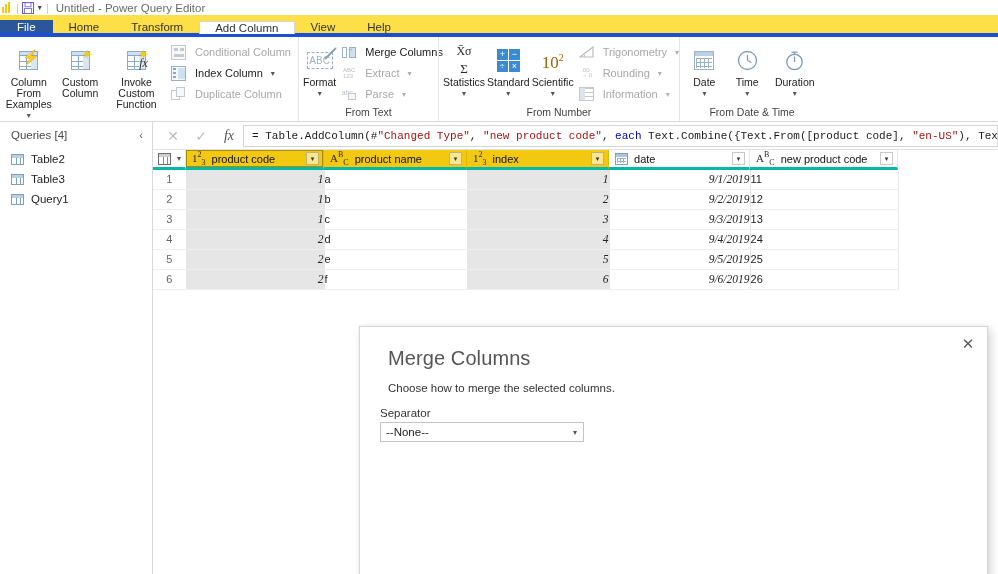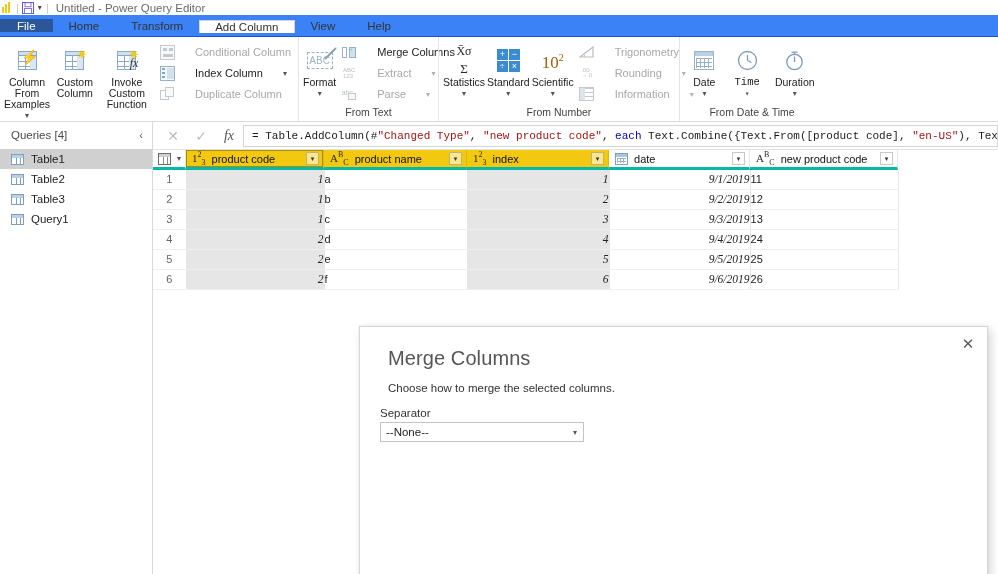--- a/index.html
+++ b/index.html
@@ -30,22 +30,22 @@
   .pbi-logo i:nth-child(2){ left:3px; width:2px; height:9px; }
   .pbi-logo i:nth-child(3){ left:6px; width:2px; height:11px; }
   .tb-sep { color:#c8c8c8; font-size: 11px; }
   .save-icon { width: 12px; height: 12px; position: relative; }
   .save-icon svg { display:block; }
   .qat-arrow { font-size: 8px; color:#4a4a4a; line-height:1; padding:0 1px;}
   .title-text { color: #6b6b6b; font-size: 11.5px; margin-left: 4px; white-space: nowrap;}
 
   
   .tabbar {
-    height: 22px; display: flex; align-items: center;
-    background: #3b82f6; border-bottom: 1px solid #1d4ed8;
+    height: 22px; display: flex; align-items: flex-end;
+    background: #fde047; border-bottom: 4px solid #1d4ed8;
     font-size: 11.5px;
   }
   .tab {
     padding: 0 15px; display: flex; align-items: center;
     color: #333; cursor: default; border: 1px solid transparent; border-bottom: none;
   }
   .tab.file { background: #2B579A; color: #ffffff; font-weight: normal; padding: 0 16px; }
   .tab.active {
     background: #ffffff; border-color: #d4d4d4;
     position: relative; top: 0; margin-bottom: -1px;
@@ -64,21 +64,21 @@
   }
   .bigbtn {
     width: 62px; display: flex; flex-direction: column; align-items: center;
     padding-top: 4px; text-align: center; line-height: 11px; color: #222; font-size: 10.5px;
     cursor: default;
   }
   .bigbtn .glyph { height: 34px; display:flex; align-items:center; justify-content:center; }
   .bigbtn .cap { white-space: pre-line; }
   .smallcol { display: flex; flex-direction: column; padding-top: 4px; gap: 3px; }
   .smallbtn {
-    display: flex; align-items: center; gap: 20px; font-size: 11px;
+    display: flex; align-items: center; gap: 8px; font-size: 11px;
     padding: 1px 3px; color: #222; cursor: default; white-space: nowrap;
   }
   .smallbtn.disabled { color: #a8a8a8; }
   .smallbtn .sglyph { width: 16px; height: 16px; display:flex; align-items:center; justify-content:center; }
   .car { color: #555; font-size: 8px; }
   .disabled .car { color: #b0b0b0; }
 
   
   .tblicon { width:19px; height:19px; border:1px solid #8aa8c8; background:#fff; position:relative; }
   .tblicon .top { position:absolute; left:0; right:0; top:0; height:4px; background:#cfe0ef; border-bottom:1px solid #8aa8c8;}
@@ -464,21 +464,21 @@
         <div class="bigbtn" style="width:42px;">
           <span class="glyph">
             <span class="caltop">
                 <span class="hdr"></span>
                 <span class="g"></span>
               </span>
           </span>
           <span class="cap">Date</span>
           <span class="car">▾</span>
         </div>
-        <div class="bigbtn" style="width:42px;font-family:Liberation Mono, monospace;">
+        <div class="bigbtn" style="width:42px;">
           <span class="glyph">
             <svg width="21" height="21" viewBox="0 0 21 21">
               <circle cx="10.5" cy="10.5" r="9" fill="none" stroke="#7e9ab4" stroke-width="1.3"></circle>
               <line x1="10.5" y1="10.5" x2="10.5" y2="5" stroke="#7e9ab4" stroke-width="1.3"></line>
               <line x1="10.5" y1="10.5" x2="14.5" y2="12.5" stroke="#7e9ab4" stroke-width="1.3"></line>
             </svg>
           </span>
           <span class="cap">Time</span>
           <span class="car">▾</span>
         </div>
@@ -499,24 +499,20 @@
     </div>
 
   </div>
 
   <div class="main">
 
     <div class="sidebar">
       <div class="sidebar-head">
         <span>Queries [4]</span>
         <span class="collapse-chevron">‹</span>
-      </div>
-      <div class="qitem selected">
-        <span class="qicon"></span>
-        <span>Table1</span>
       </div>
       <div class="qitem">
         <span class="qicon"></span>
         <span>Table2</span>
       </div>
       <div class="qitem">
         <span class="qicon"></span>
         <span>Table3</span>
       </div>
       <div class="qitem">

